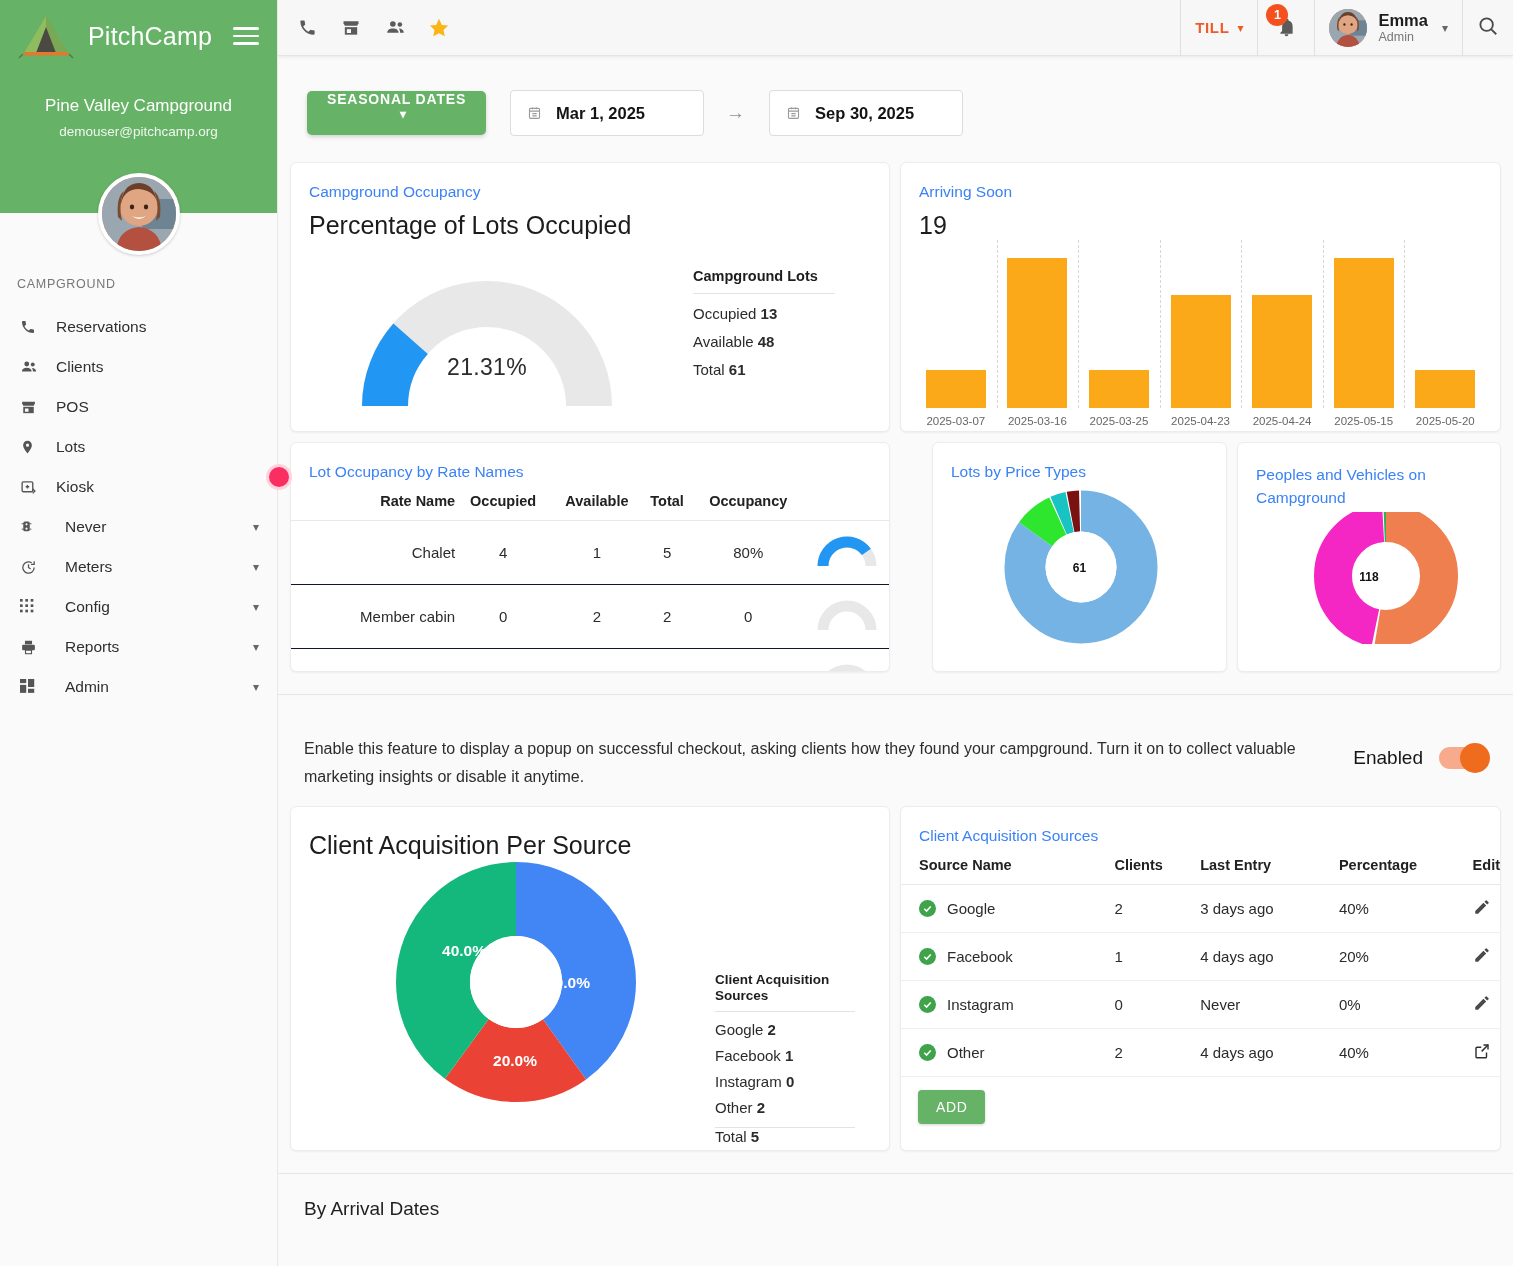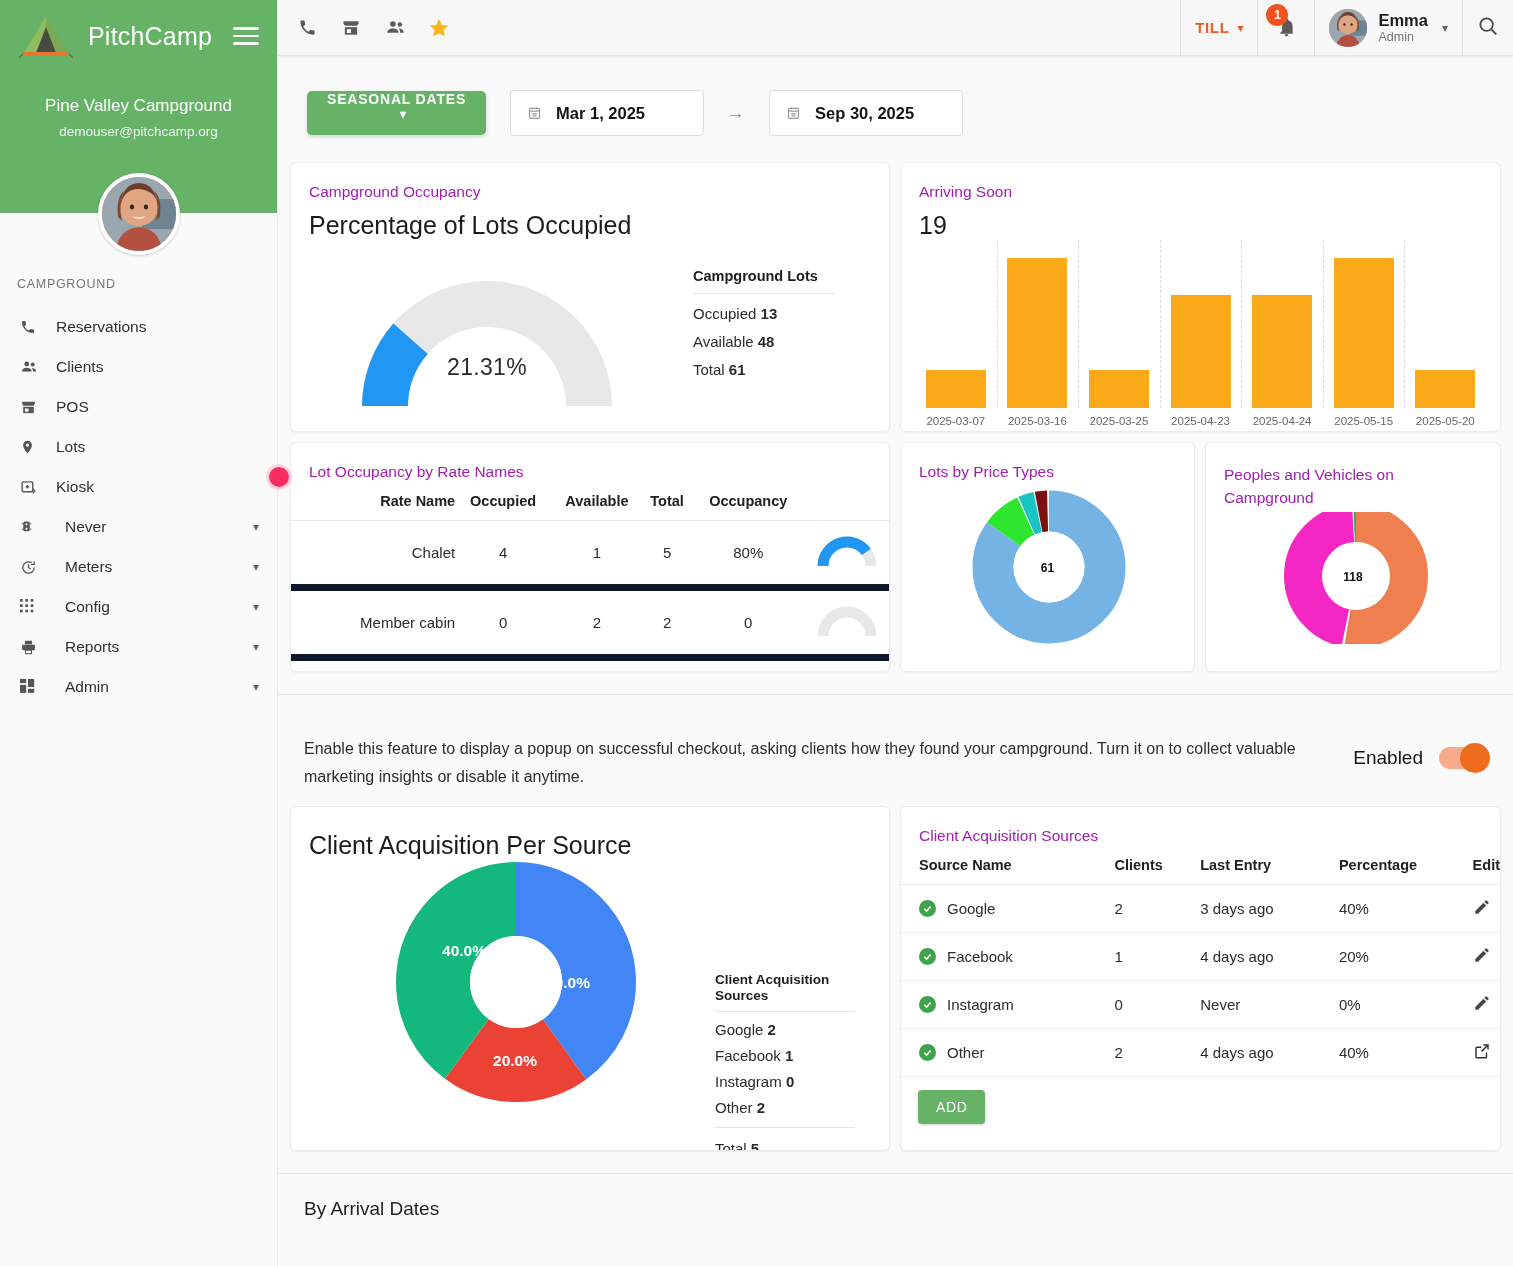--- a/index.html
+++ b/index.html
@@ -126,21 +126,21 @@
   .date-field .dtxt { font-size:16.5px; color:#141414; font-weight:600;}
   .date-arrow { margin-left: 22px; color:#8d8d8d; font-size:19px; }
 
   
   .row { display:flex; padding: 0 12px; margin-top: 26px; gap: 10px; }
   .card {
     background:#fff; border:1px solid #ececec; border-radius:6px;
     box-shadow: 0 1px 2px rgba(0,0,0,.05);
     position: relative; overflow: hidden;
   }
-  .card-sub { color:#a21caf; font-size:15.5px; padding: 20px 0 0 18px; }
+  .card-sub { color:#3b82f6; font-size:15.5px; padding: 20px 0 0 18px; }
   .card-h1 { color:#1c1c1c; font-size:25px; font-weight:400; padding: 10px 0 0 18px; }
 
   
   .gauge-card { width: 600px; height: 270px; }
   .gauge-area { display:flex; padding: 6px 0 0 0; position:relative; }
   .gauge-wrap { width: 380px; position: relative; height: 160px; margin-left: 6px;}
   .gauge-pct {
     position:absolute; left:0; right:0; top:108px; text-align:center;
     font-size:23px; color:#2b2b2b; letter-spacing:.3px;
   }
@@ -162,26 +162,26 @@
   .gridl { position:absolute; top:0; bottom:0; width:1px; border-left:1px dashed #d8d8d8; }
 
   
   .tbl-card { width: 600px; height: 230px; }
   .lot-table { width:100%; border-collapse: collapse; margin-top: 6px; }
   .lot-table th {
     font-size:14.5px; font-weight:700; color:#212121; text-align:center;
     padding: 6px 0 11px 0; border-bottom:1px solid #e8e8e8;
   }
   .lot-table th.left, .lot-table td.left { text-align:right; padding-left:18px; }
-  .lot-table td { font-size:15px; color:#2b2b2b; text-align:center; padding: 11px 0; border-bottom:7px solid #0f172a; }
+  .lot-table td { font-size:15px; color:#2b2b2b; text-align:center; padding: 11px 0; border-bottom:1px solid #0f172a; }
   .lot-table tr:last-child td { border-bottom:none; }
   .mini-gauge-cell { width: 84px; }
 
   
-  .donut-card-a { width: 295px; height: 230px; }
+  .donut-card-a { width: 295px; height: 230px; margin-left: 32px; }
   .donut-card-b { flex:1; height: 230px; }
   .donut-center {
     position:absolute; left:0; right:0; text-align:center;
     font-size:12px; font-weight:700; color:#111;
   }
 
   
   .insights { padding: 28px 26px 0 26px; border-top:1px solid #e6e6e6; margin-top: 22px; }
   .ins-title { font-size:19px; color:#1f1f1f; font-weight:400; }
   .ins-row { display:flex; align-items:flex-start; margin-top: 12px; }
@@ -193,21 +193,21 @@
 
   
   .acq-card { width:600px; height:345px; }
   .acq-h { font-size:25px; color:#1c1c1c; padding: 24px 0 0 18px; font-weight:400; }
   .acq-body { display:flex; }
   .acq-donut { width: 420px; height: 255px; position:relative; }
   .acq-legend { padding-top:112px; margin-left: 4px; }
   .acq-legend .al-t { font-size:13.5px; font-weight:700; color:#1d1d1d; line-height:1.15; padding-bottom:8px; border-bottom:1px solid #e3e3e3; width:140px;}
   .acq-legend .al-r { font-size:15px; color:#2b2b2b; margin-top:9px; }
   .acq-legend .al-r b { font-weight:700; }
-  .acq-legend .al-tot { font-size:15px; color:#2b2b2b; margin-top:11px; padding-top:12px; border-top:1px solid #e3e3e3; width:140px;}
+  .acq-legend .al-tot { font-size:15px; color:#2b2b2b; margin-top:11px; padding-top:0; border-top:1px solid #e3e3e3; width:140px;}
 
   .src-card { flex:1; height:345px; }
   .src-table { width:100%; border-collapse:collapse; margin-top:6px; }
   .src-table th { font-size:14.5px; font-weight:700; color:#212121; text-align:left; padding: 6px 0 11px 0; border-bottom:1px solid #e8e8e8;}
   .src-table td { font-size:15px; color:#2b2b2b; text-align:left; padding: 13px 0; border-bottom:1px solid #eeeeee; }
   .src-name { display:flex; align-items:center; }
   .chk { width:17px;height:17px;border-radius:50%;background:#3ea34b;margin-right:11px; display:flex;align-items:center;justify-content:center;flex:0 0 17px;}
   .btn-add {
     background:#66b266; color:#fff; border:none; border-radius:4px;
     height:34px; padding: 0 18px; font-size:14px; letter-spacing:.6px;

